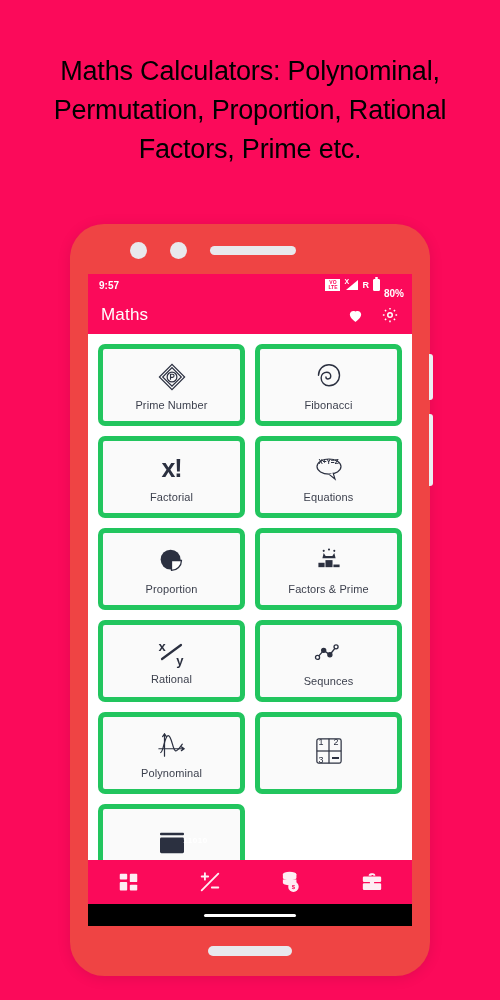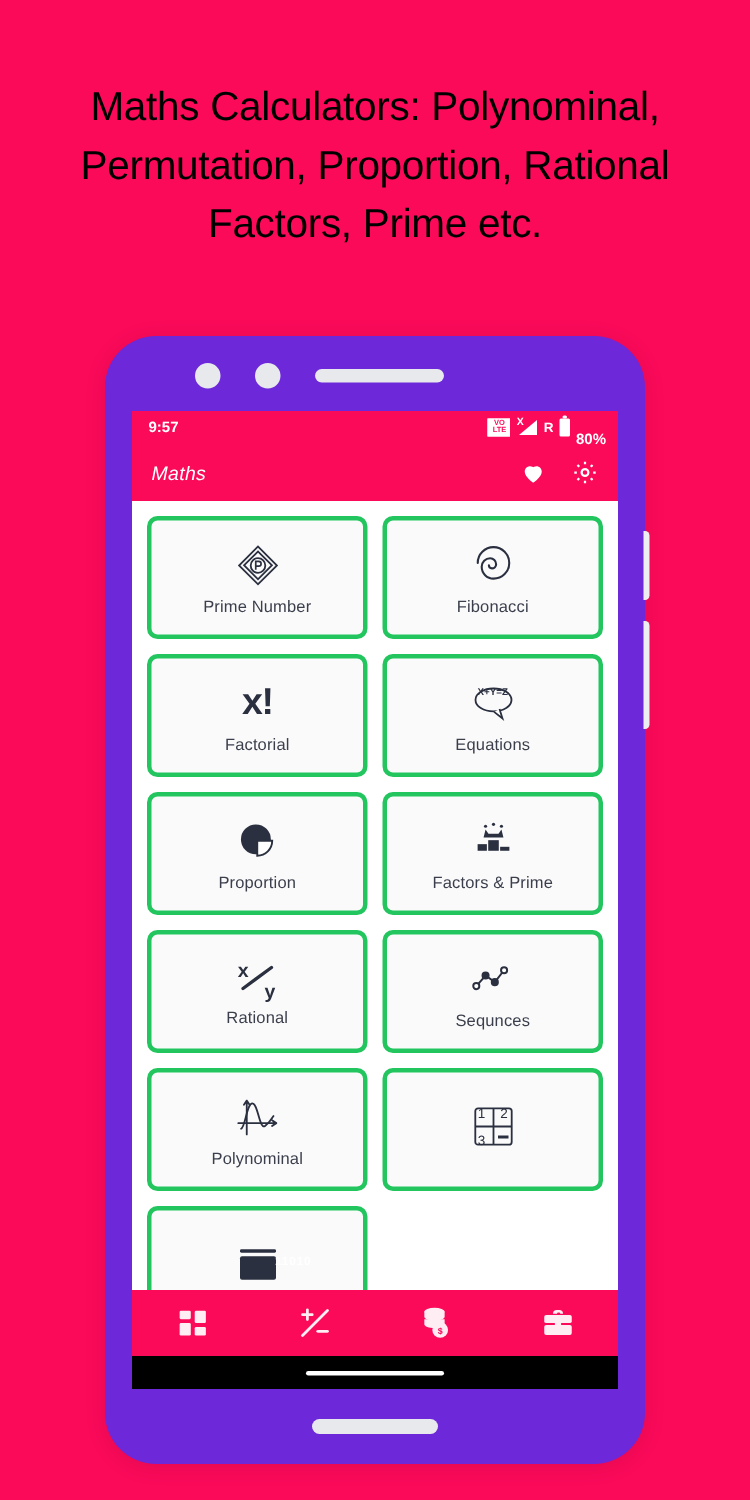--- a/index.html
+++ b/index.html
@@ -21,21 +21,21 @@
     font-weight: 400;
     letter-spacing: -0.2px;
     padding: 0 10px;
   }
 
   
   .phone {
     position: absolute;
     left: 70px; top: 224px;
     width: 360px; height: 752px;
-    background: #6d28d9;
+    background: #ef4444;
     border-radius: 34px;
     box-shadow: 0 2px 14px rgba(0,0,0,0.10);
   }
   .phone-top {
     position: absolute; top: 0; left: 0; width: 100%;
     height: 50px;
   }
   .cam-dot {
     position: absolute; top: 18px;
     width: 17px; height: 17px;
@@ -124,39 +124,39 @@
   
   .appbar {
     height: 38px;
     background: #fb0a5a;
     display: flex;
     align-items: center;
     justify-content: space-between;
     padding: 0 13px 0 13px;
     color: #ffffff;
   }
-  .appbar-title { font-size: 13px; font-weight: 500; letter-spacing: 0.2px; font-style: italic; }
+  .appbar-title { font-size: 17px; font-weight: 500; letter-spacing: 0.2px; }
   .appbar-actions { display: flex; align-items: center; gap: 17px; }
   .appbar-actions svg { display: block; }
 
   
   .content {
     height: 592px;
     background: #ffffff;
     padding: 10px 10px 0 10px;
     overflow: hidden;
   }
   .grid {
     display: grid;
     grid-template-columns: 1fr 1fr;
     gap: 10px;
   }
   .card {
     background: #fafafa;
-    border: 3px solid #22c55e;
+    border: 5px solid #22c55e;
     border-radius: 7px;
     height: 82px;
     display: flex;
     flex-direction: column;
     align-items: center;
     justify-content: center;
     gap: 5px;
   }
   .card-icon {
     height: 34px;

